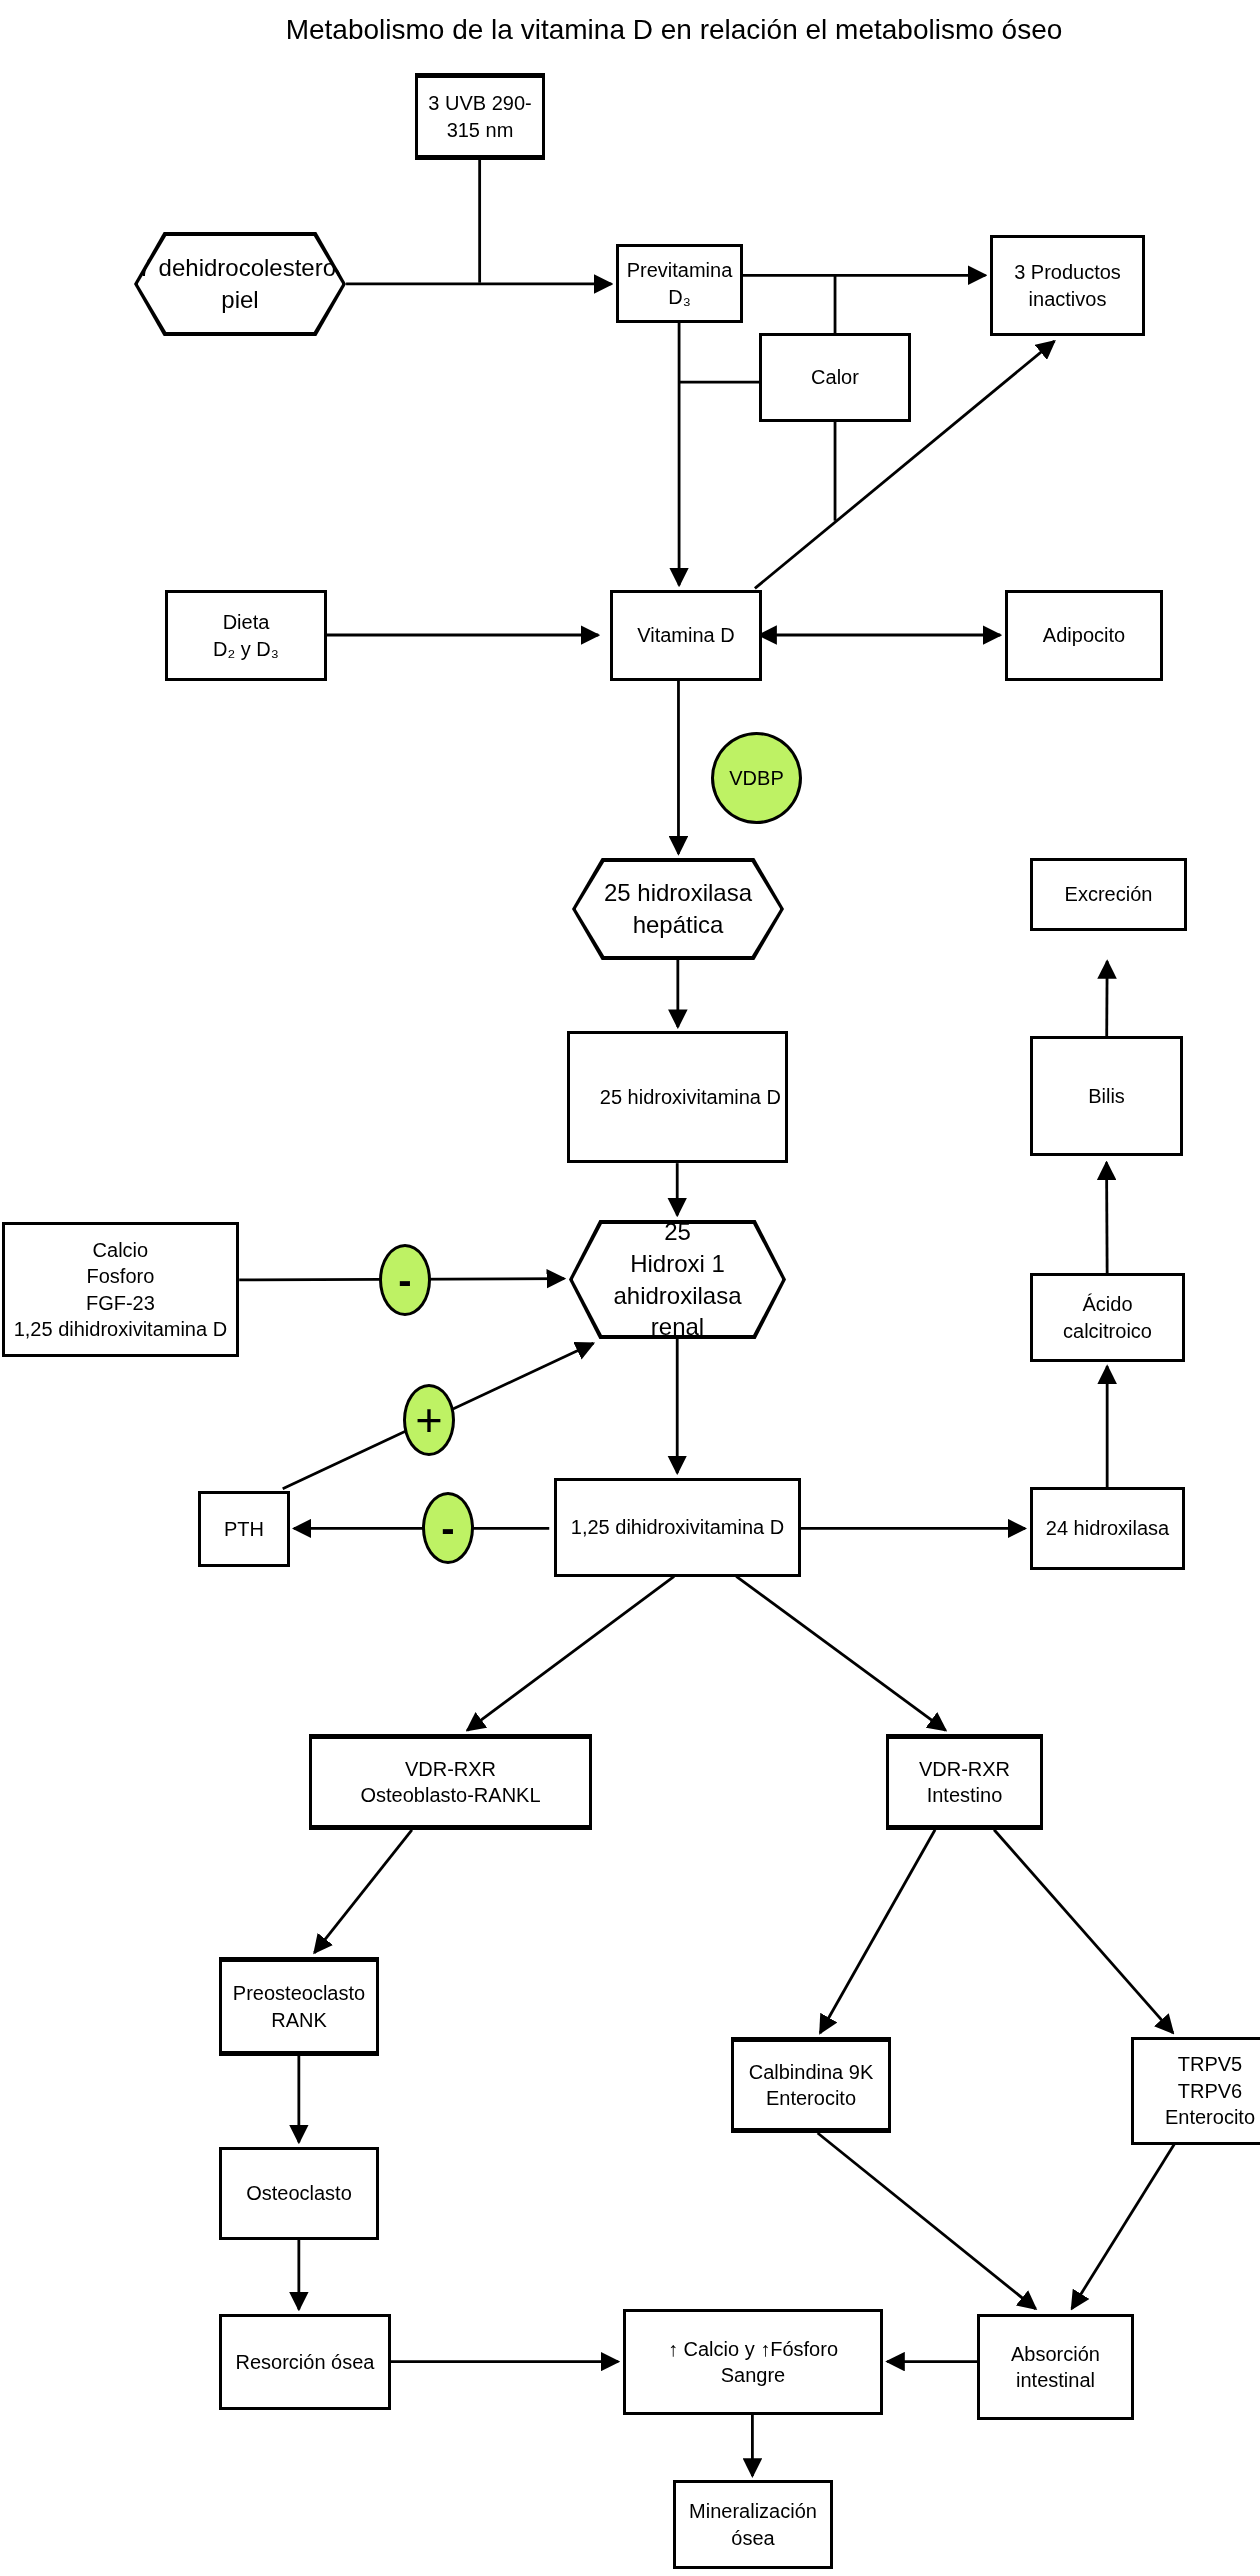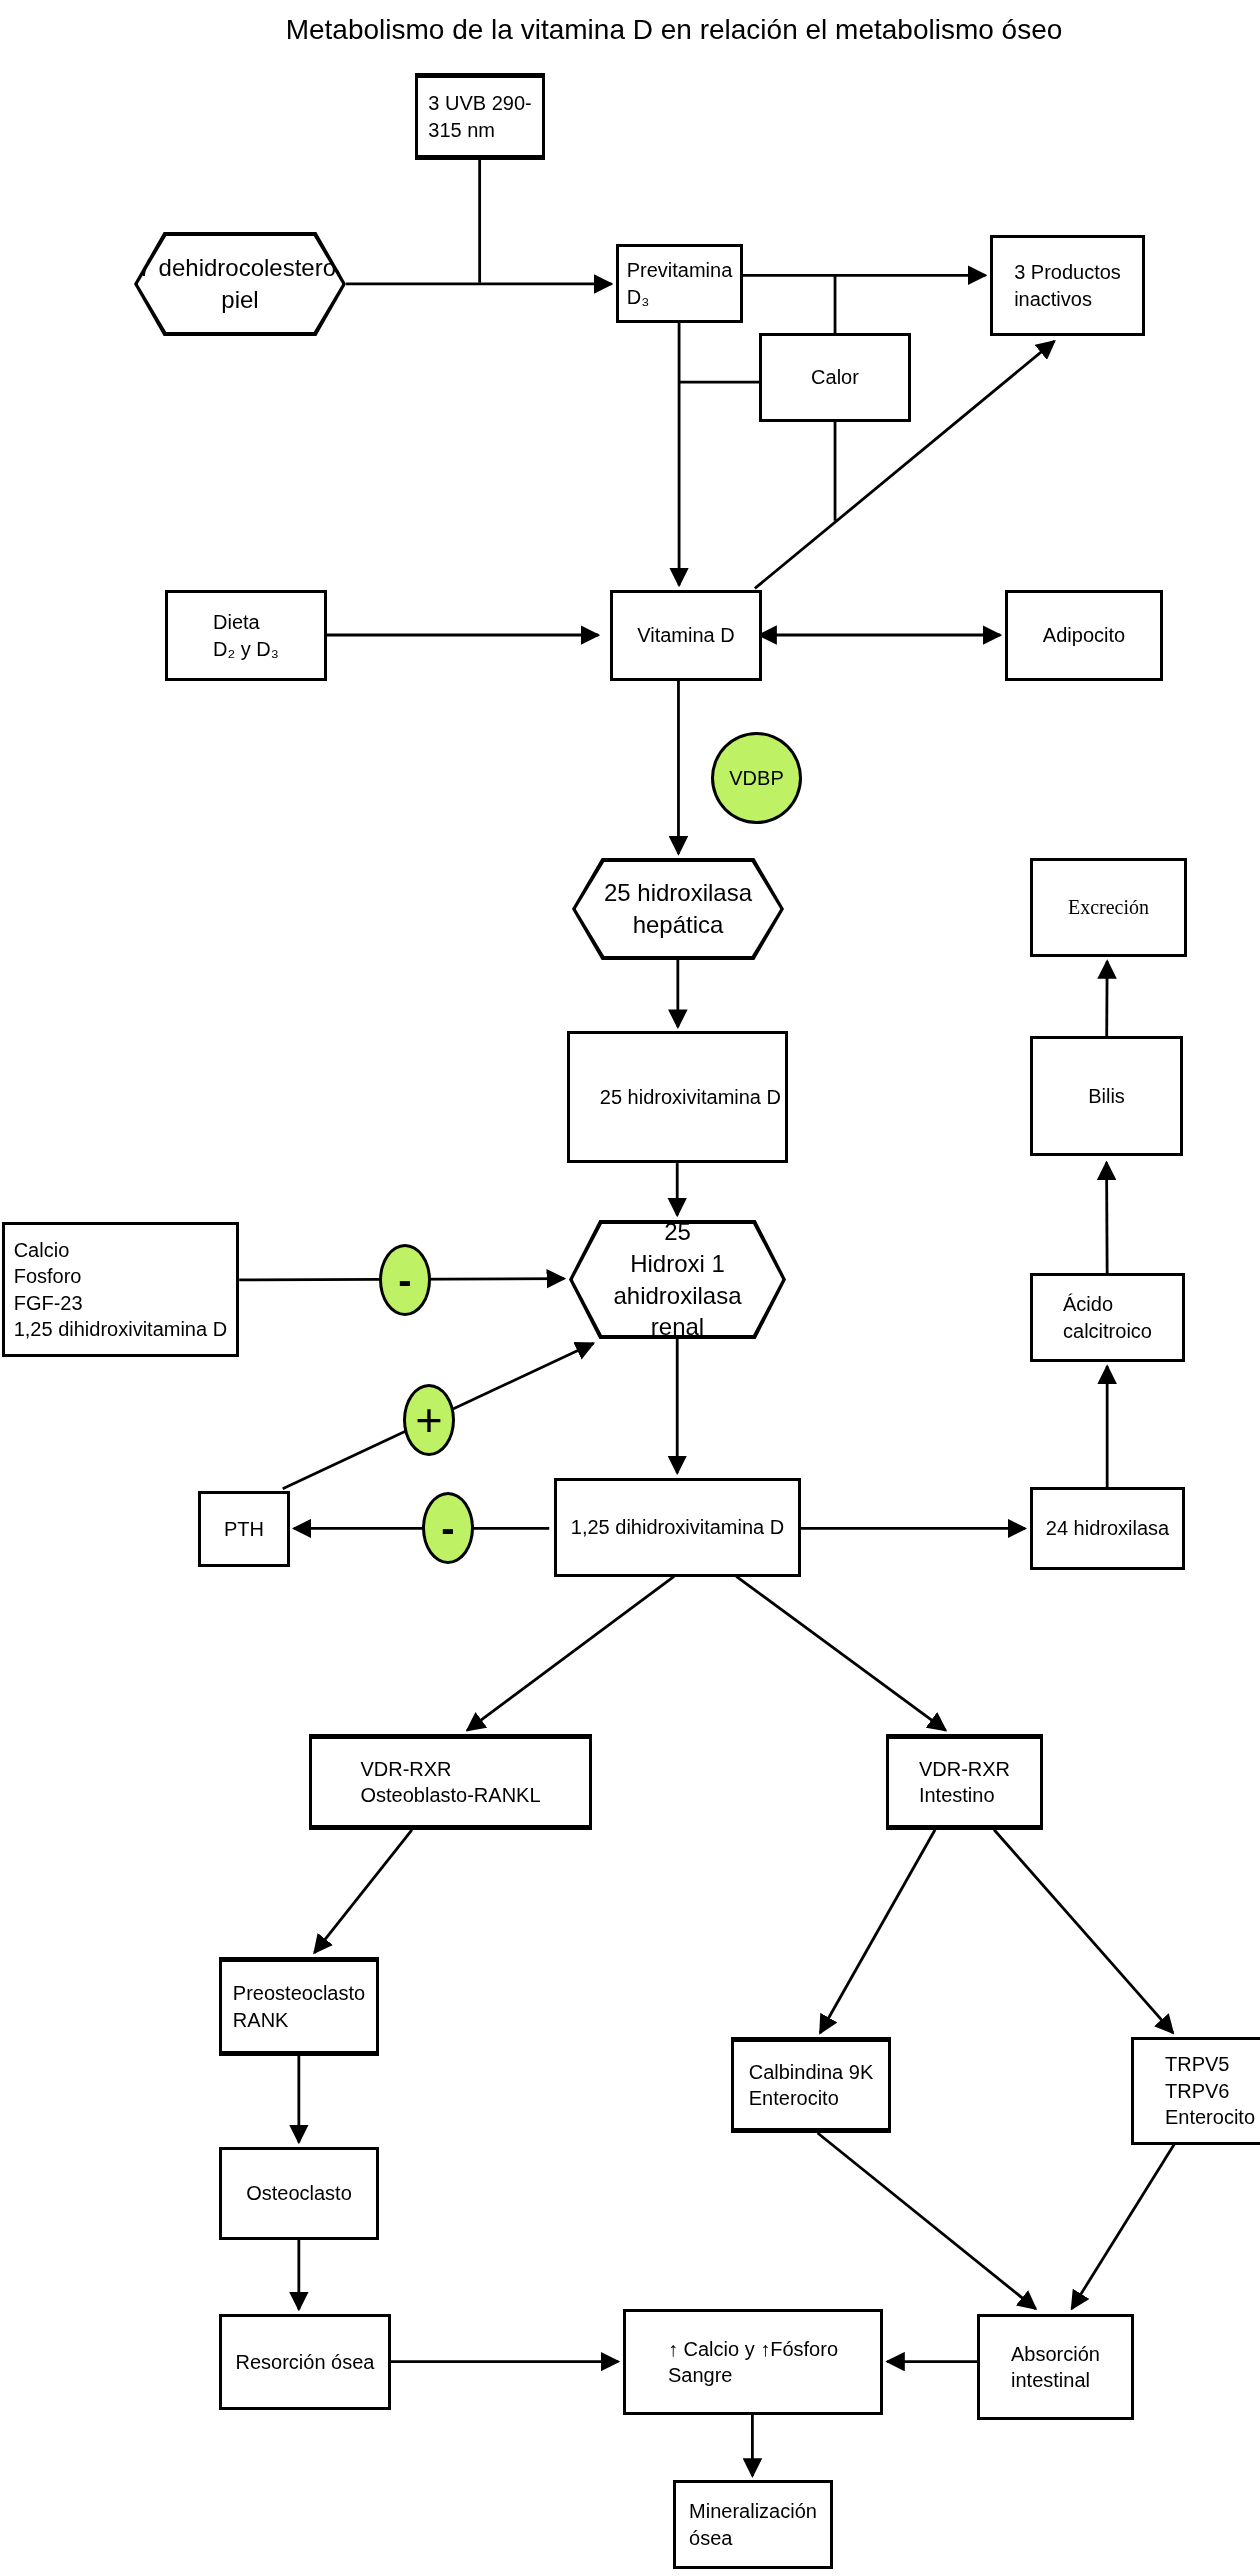--- a/index.html
+++ b/index.html
@@ -21,21 +21,21 @@
     letter-spacing:0px;
     white-space:nowrap;
   }
   svg.wires{position:absolute;left:0;top:0;z-index:1;}
   .node{
     position:absolute;
     z-index:2;
     display:flex;
     align-items:center;
     justify-content:center;
-    text-align:left;
+    text-align:center;
     background:#fff;
     border:3.1px solid #000;
     font-size:20px;
     line-height:1.32;
     white-space:pre-line;
     box-sizing:border-box;
     padding:1.2px;
   }
   .hex{
     position:absolute;
@@ -156,21 +156,21 @@
   <div class="node" style="left:1005px;top:590px;width:158px;height:91px;">Adipocito</div>
 
   <div class="ell" style="left:711px;top:732px;width:91px;height:92px;">VDBP</div>
 
   <div class="hex" style="left:572px;top:858px;width:212px;height:102px;">
     <div class="hex-fill"></div>
     <div class="hex-label">25 hidroxilasa
 hepática</div>
   </div>
 
-  <div class="node" style="left:1030px;top:858px;width:157px;height:99px;font-family:Liberation Serif, serif;">Excreción</div>
+  <div class="node" style="left:1030px;top:858px;width:157px;height:73px;">Excreción</div>
 
   <div class="node" style="left:567px;top:1031px;width:221px;height:132px;padding-left:27px;">25 hidroxivitamina D</div>
 
   <div class="node" style="left:1030px;top:1036px;width:153px;height:120px;">Bilis</div>
 
   <div class="node" style="left:1.9px;top:1222px;width:237px;height:135px;">Calcio
 Fosforo
 FGF-23
 1,25 dihidroxivitamina D</div>
 

